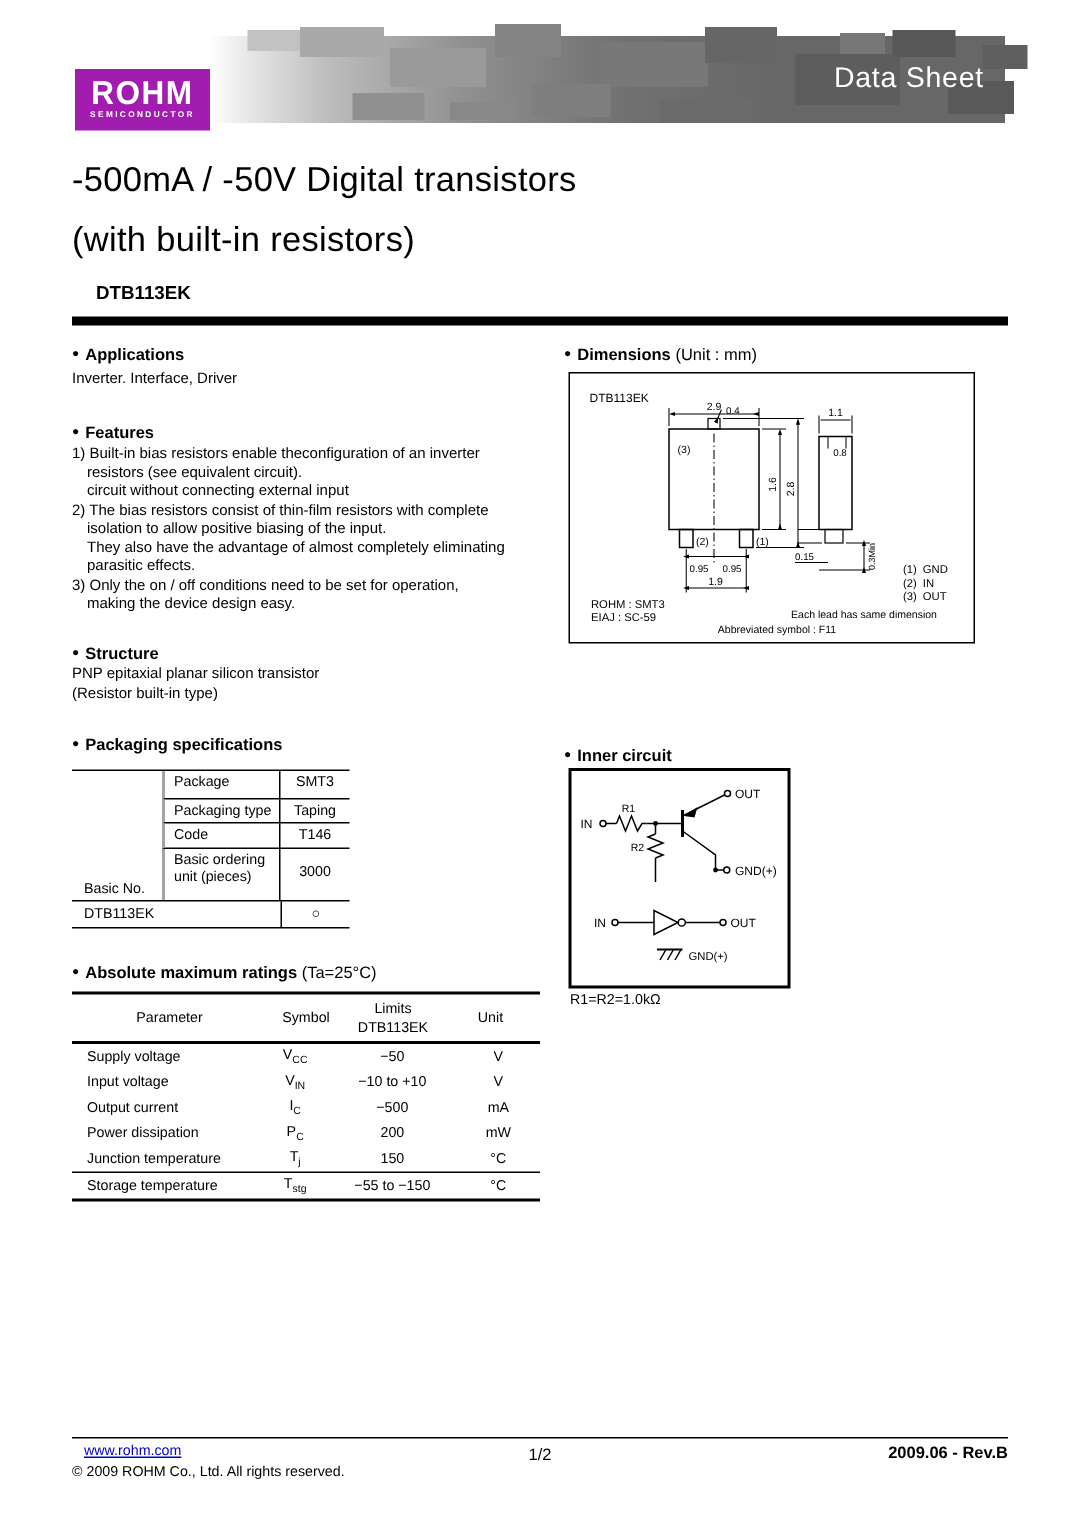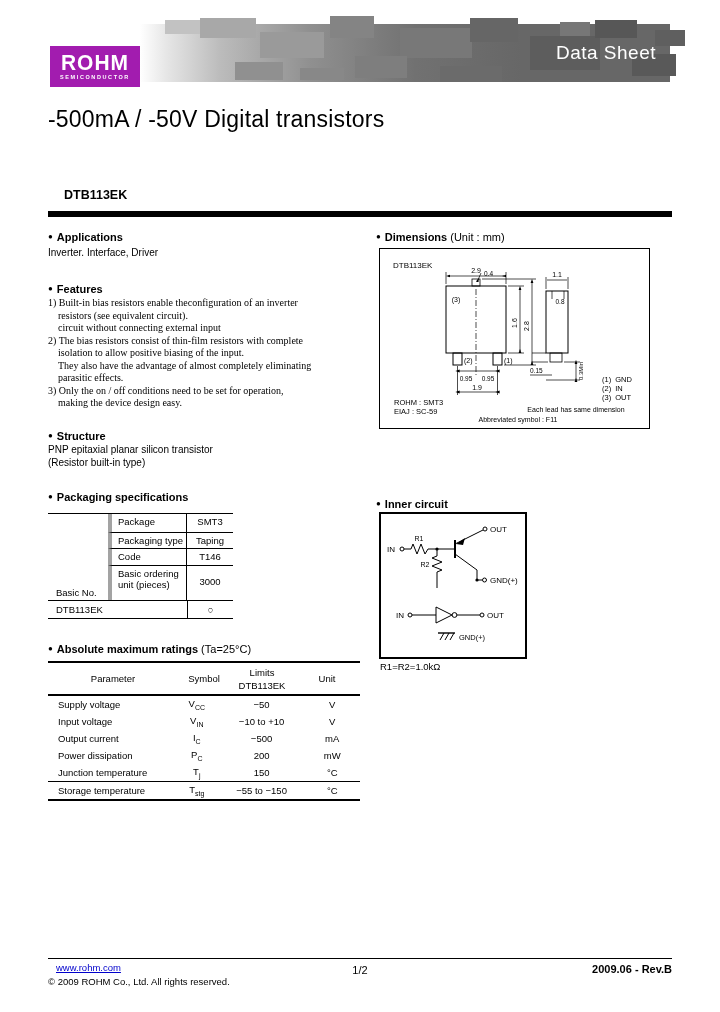--- a/index.html
+++ b/index.html
@@ -22,21 +22,21 @@
   
   .sec-h{font-size:11px;font-weight:bold;}
   .sec-h .bullet{font-size:8px;vertical-align:2px;margin-right:4px;}
   .sec-h .norm{font-weight:normal;}
   .body-txt{font-size:10px;line-height:12.5px;}
   .ind{padding-left:10px;}
   
   .ptab{left:48px;top:513px;width:185px;border-top:1px solid #000;border-bottom:1px solid #000;font-size:9.5px;}
   .prow{display:flex;}
   .pc1{width:60px;box-sizing:border-box;}
-  .pc2{width:79px;box-sizing:border-box;border-left:4px solid #a3a3a3;border-right:1px solid #000;padding:2px 2px 0 6px;}
+  .pc2{width:79px;box-sizing:border-box;border-left:2px solid #a3a3a3;border-right:1px solid #000;padding:2px 2px 0 6px;}
   .pc3{width:46px;box-sizing:border-box;text-align:center;padding-top:2px;}
   .hline .pc2,.hline .pc3{border-bottom:1px solid #000;}
   .prow4{border-bottom:1px solid #000;}
   .prow4 .pc1{display:flex;align-items:flex-end;padding:0 0 2px 8px;}
   .p5a{width:139px;box-sizing:border-box;padding:3px 0 2px 8px;}
   .p5b{width:46px;box-sizing:border-box;border-left:1px solid #000;text-align:center;padding-top:3px;}
   
   .rtab{left:48px;top:661px;width:312px;border-top:2px solid #000;border-bottom:2px solid #000;font-size:9.5px;}
   .rhead{display:flex;height:31px;border-bottom:2px solid #000;align-items:center;text-align:center;}
   .rc1{width:130px;}
@@ -81,28 +81,29 @@
     <div class="blk" style="left:300px;top:42px;width:62px;height:16px;background:#6b6b6b;"></div>
     <div class="blk" style="left:390px;top:12px;width:70px;height:34px;background:#5d5d5d;"></div>
     <div class="blk" style="left:420px;top:-2px;width:30px;height:14px;background:#777777;"></div>
     <div class="blk" style="left:455px;top:-4px;width:42px;height:18px;background:#575757;"></div>
     <div class="blk" style="left:492px;top:30px;width:44px;height:22px;background:#595959;"></div>
     <div class="blk" style="left:515px;top:6px;width:30px;height:16px;background:#5f5f5f;"></div>
     <div class="ds">Data Sheet</div>
   </div>
 
   <div class="abs t-big" style="left:48px;top:106px;">-500mA / -50V Digital transistors</div>
+  <div class="abs t-big" style="left:48px;top:146px;">(with built-in resistors)</div>
   <div class="abs t-part" style="left:64px;top:188px;">DTB113EK</div>
   <div class="abs rule"></div>
 
   <div class="abs sec-h" style="left:48px;top:231px;"><span class="bullet">●</span><span>Applications</span></div>
   <div class="abs body-txt" style="left:48px;top:247px;">Inverter. Interface, Driver</div>
 
   <div class="abs sec-h" style="left:48px;top:283px;"><span class="bullet">●</span><span>Features</span></div>
-  <div class="abs body-txt" style="left:48px;top:297px;width:330px;font-family:Liberation Serif, serif;">
+  <div class="abs body-txt" style="left:48px;top:297px;width:330px;">
     <div>1) Built-in bias resistors enable theconfiguration of an inverter</div>
     <div class="ind">resistors (see equivalent circuit).</div>
     <div class="ind">circuit without connecting external input</div>
     <div>2) The bias resistors consist of thin-film resistors with complete</div>
     <div class="ind">isolation to allow positive biasing of the input.</div>
     <div class="ind">They also have the advantage of almost completely eliminating</div>
     <div class="ind">parasitic effects.</div>
     <div>3) Only the on / off conditions need to be set for operation,</div>
     <div class="ind">making the device design easy.</div>
   </div>

